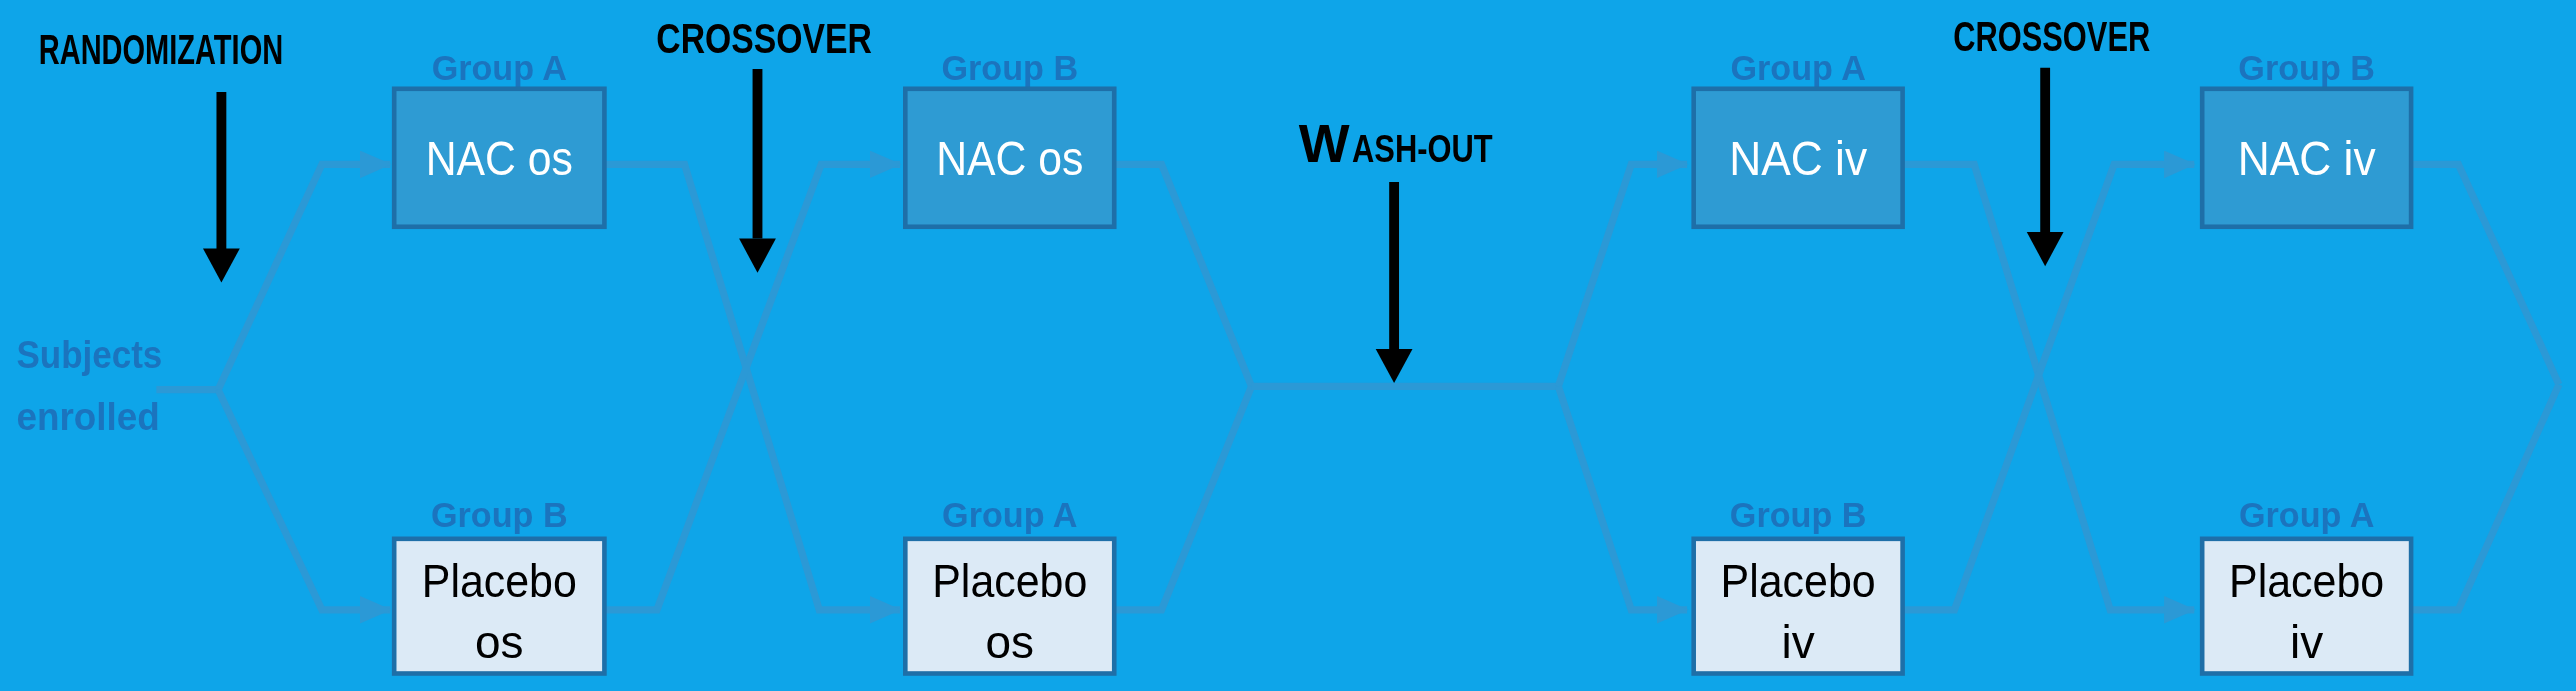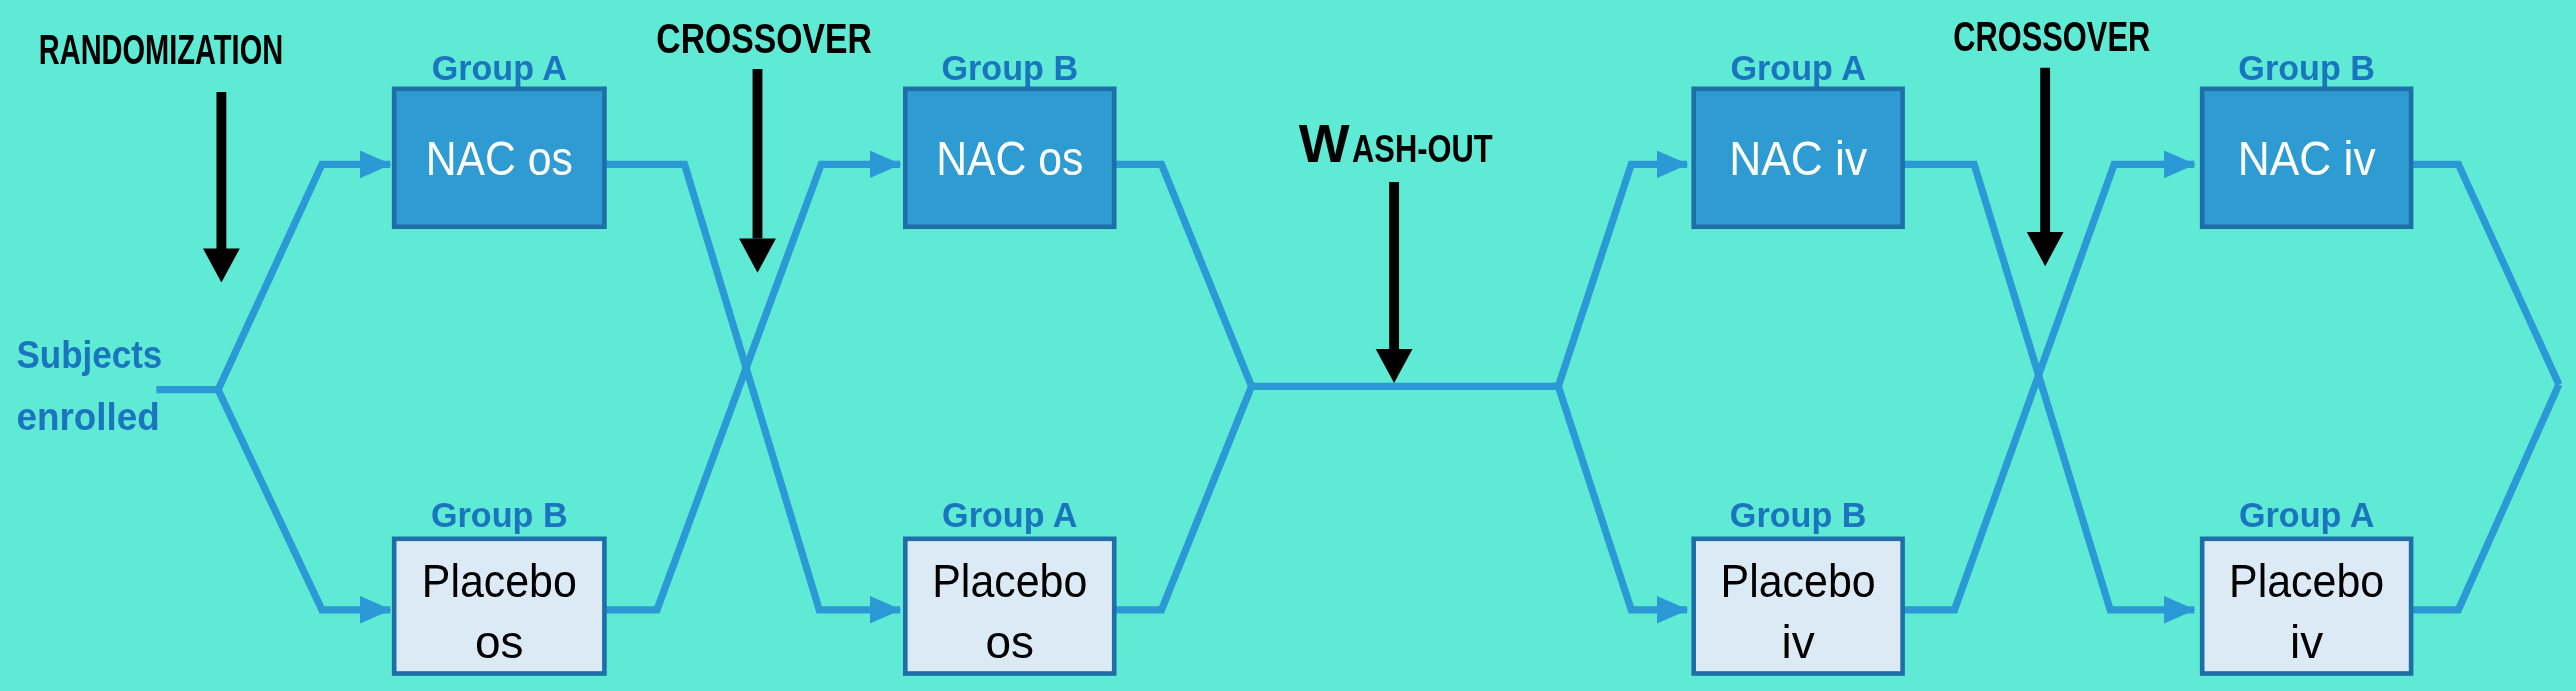--- a/index.html
+++ b/index.html
@@ -1,20 +1,20 @@
 <!DOCTYPE html>
 <html style="font-size:10.5px"><head>
 <meta charset="utf-8">
 <style>
   html, body { margin: 0; padding: 0; background: #ffffff; }
   .stage {
     position: relative;
     width: 2576px;
     height: 692px;
-    background: #5eead4;
+    background: #0ea5e9;
     overflow: hidden;
     font-family: "Liberation Sans", sans-serif;
   }
   svg { position: absolute; left: 0; top: 0; }
 
   .connector {
     fill: none;
     stroke: #2B99D6;
     stroke-width: 11;
     stroke-linejoin: miter;

